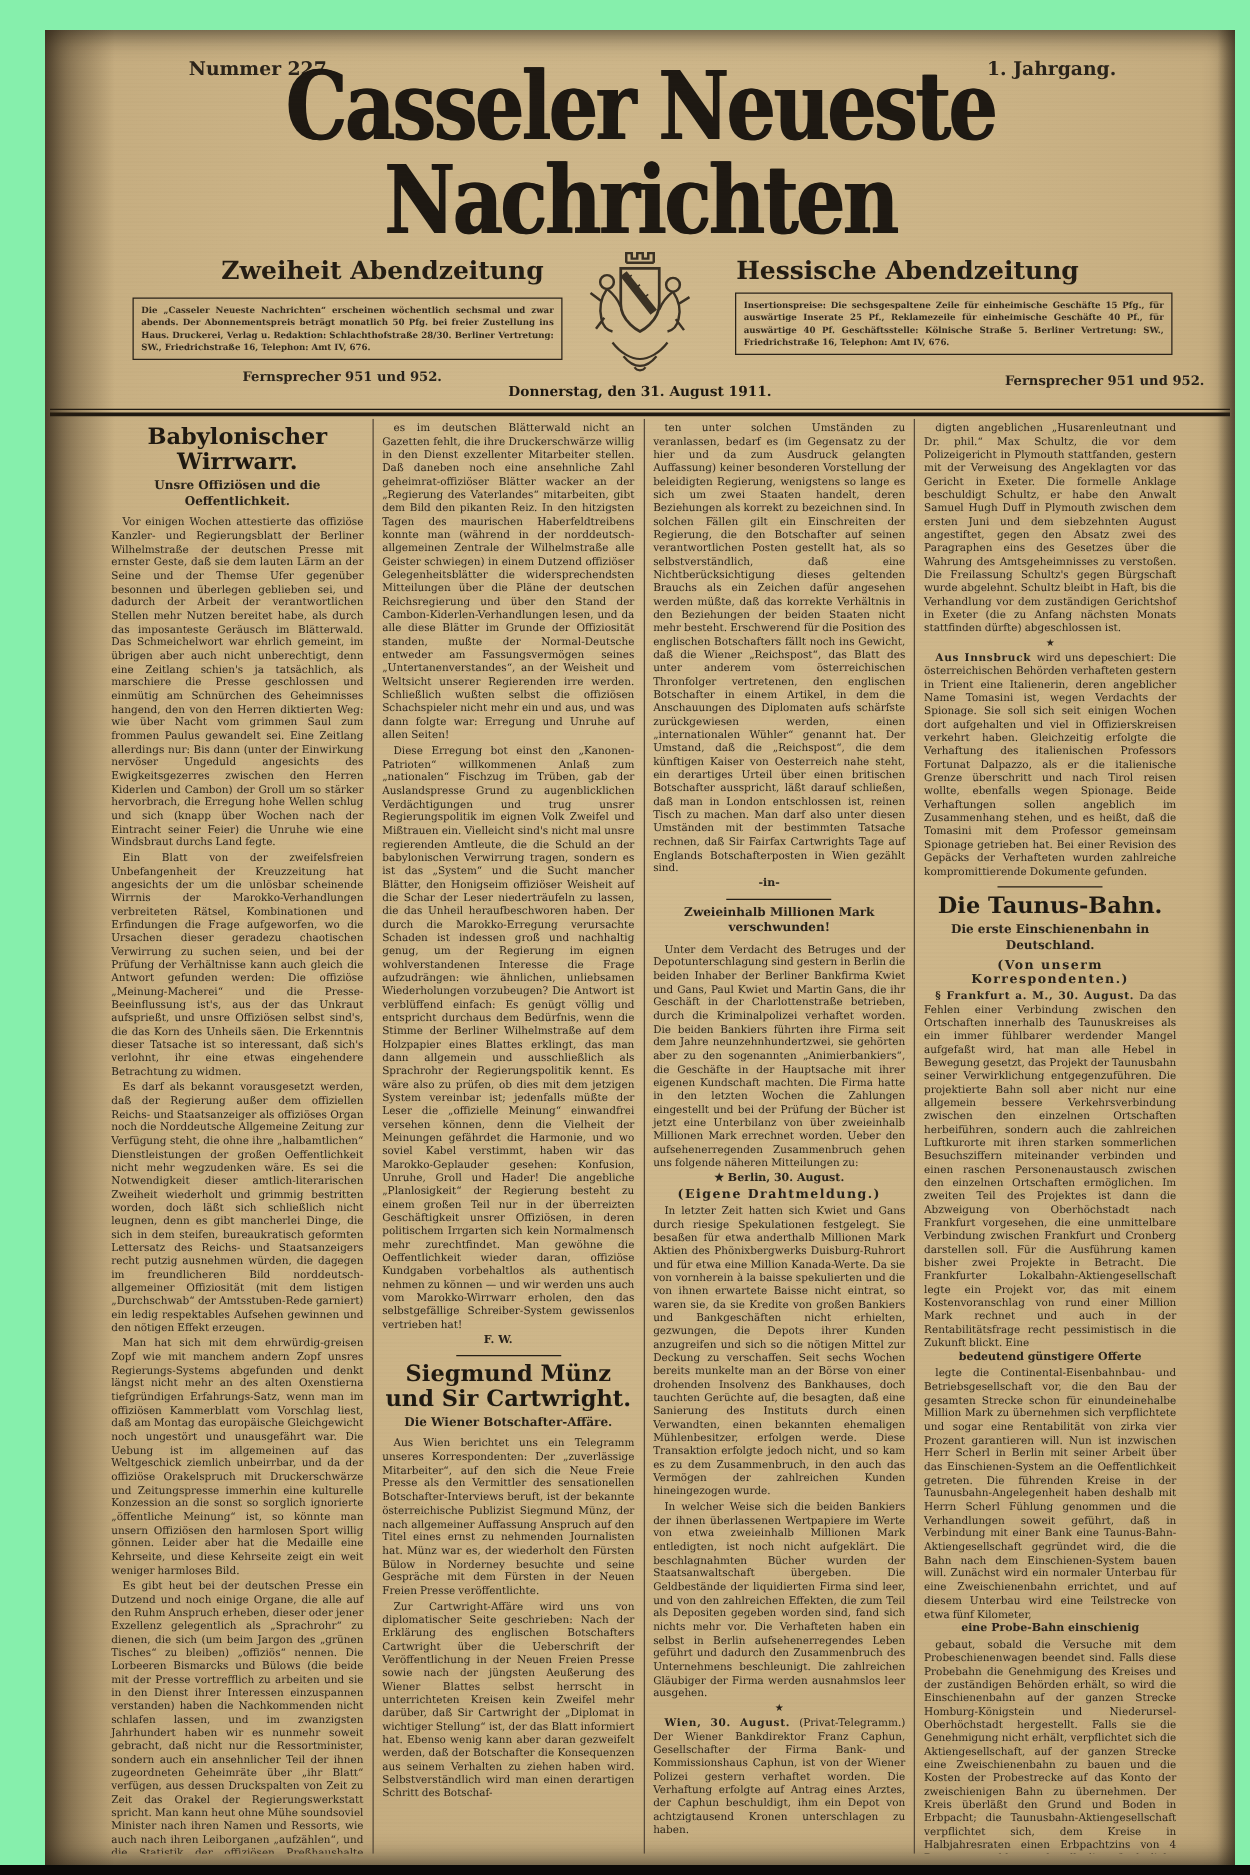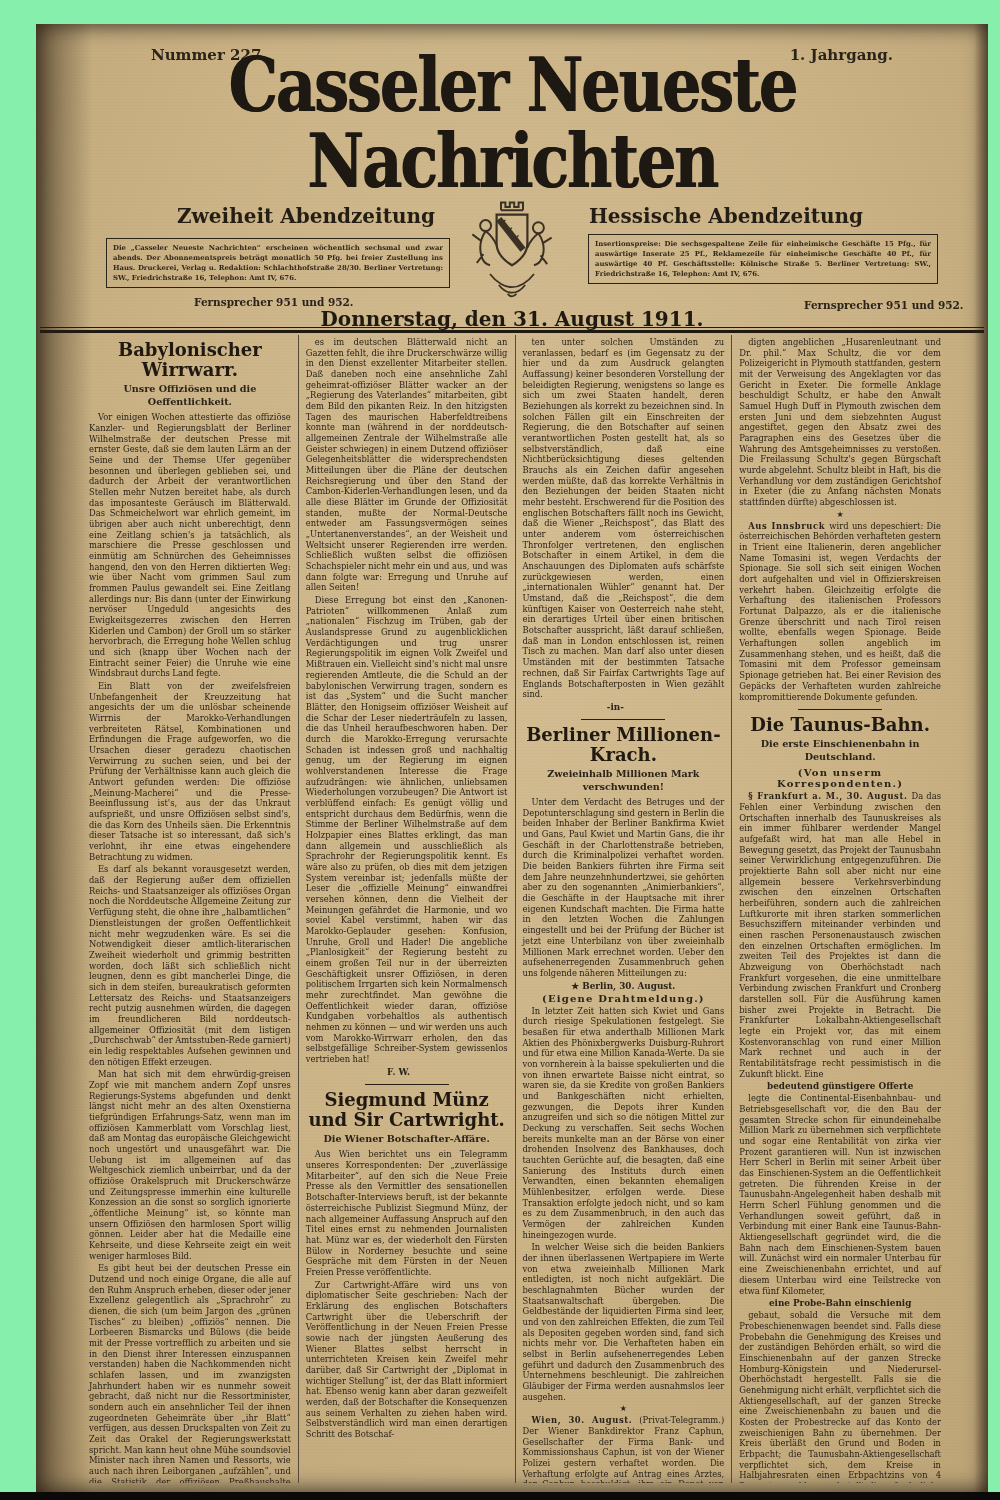--- a/index.html
+++ b/index.html
@@ -27,21 +27,21 @@
   .sub-left{left:120px;}
   .sub-right{left:540px;}
   .crest{position:absolute;left:50%;top:172px;transform:translateX(-50%);width:110px;height:112px;z-index:2;}
   .impbox{position:absolute;border:1.4px solid #2a231a;padding:4px 6px;font-size:6.9px;line-height:1.45;
           text-align:justify;font-weight:700;color:#33291c;}
   .imp-left{top:214px;left:70px;width:330px;}
   .imp-right{top:210px;left:552px;width:336px;}
   .phone{position:absolute;font-weight:700;font-size:10.5px;}
   .ph-left{top:272px;left:158px;}
   .ph-right{top:275px;left:768px;}
-  .dateline{position:absolute;top:283px;left:0;width:100%;text-align:center;font-weight:700;font-size:20px;color:#1f1911;}
+  .dateline{position:absolute;top:283px;left:0;width:100%;text-align:center;font-weight:700;font-size:11px;color:#1f1911;}
   .rules{position:absolute;top:303px;left:4px;right:4px;}
   .rules .thin{border-top:1.6px solid #1f1911;}
   .rules .thick{margin-top:1.5px;height:3.6px;background:#1f1911;}
 
   
   .columns{display:flex;margin:3px 40px 0 46px;height:1148px;overflow:hidden;}
   .col{flex:1 1 0;padding:2px 7px 0 7px;overflow:hidden;}
   .col + .col{border-left:1px solid #55493a;}
   .h{font-weight:700;font-size:18px;line-height:1.12;text-align:center;margin:3px 0 3px;color:#1f1911;}
   .sub{font-weight:700;font-size:9.6px;line-height:1.3;text-align:center;margin:0 0 4px;}
@@ -120,21 +120,20 @@
           <div class="sec-rule"></div>
           <div class="h">Siegmund Münz und Sir Cartwright.</div>
           <div class="sub">Die Wiener Botschafter-Affäre.</div>
           <div class="p">Aus Wien berichtet uns ein Telegramm unseres Korrespondenten: Der „zuverlässige Mitarbeiter“, auf den sich die Neue Freie Presse als den Vermittler des sensationellen Botschafter-Interviews beruft, ist der bekannte österreichische Publizist Siegmund Münz, der nach allgemeiner Auffassung Anspruch auf den Titel eines ernst zu nehmenden Journalisten hat. Münz war es, der wiederholt den Fürsten Bülow in Norderney besuchte und seine Gespräche mit dem Fürsten in der Neuen Freien Presse veröffentlichte.</div>
           <div class="p">Zur Cartwright-Affäre wird uns von diplomatischer Seite geschrieben: Nach der Erklärung des englischen Botschafters Cartwright über die Ueberschrift der Veröffentlichung in der Neuen Freien Presse sowie nach der jüngsten Aeußerung des Wiener Blattes selbst herrscht in unterrichteten Kreisen kein Zweifel mehr darüber, daß Sir Cartwright der „Diplomat in wichtiger Stellung“ ist, der das Blatt informiert hat. Ebenso wenig kann aber daran gezweifelt werden, daß der Botschafter die Konsequenzen aus seinem Verhalten zu ziehen haben wird. Selbstverständlich wird man einen derartigen Schritt des Botschaf-</div>
         </div>
         <div class="col">
           <div class="p">ten unter solchen Umständen zu veranlassen, bedarf es (im Gegensatz zu der hier und da zum Ausdruck gelangten Auffassung) keiner besonderen Vorstellung der beleidigten Regierung, wenigstens so lange es sich um zwei Staaten handelt, deren Beziehungen als korrekt zu bezeichnen sind. In solchen Fällen gilt ein Einschreiten der Regierung, die den Botschafter auf seinen verantwortlichen Posten gestellt hat, als so selbstverständlich, daß eine Nichtberücksichtigung dieses geltenden Brauchs als ein Zeichen dafür angesehen werden müßte, daß das korrekte Verhältnis in den Beziehungen der beiden Staaten nicht mehr besteht. Erschwerend für die Position des englischen Botschafters fällt noch ins Gewicht, daß die Wiener „Reichspost“, das Blatt des unter anderem vom österreichischen Thronfolger vertretenen, den englischen Botschafter in einem Artikel, in dem die Anschauungen des Diplomaten aufs schärfste zurückgewiesen werden, einen „internationalen Wühler“ genannt hat. Der Umstand, daß die „Reichspost“, die dem künftigen Kaiser von Oesterreich nahe steht, ein derartiges Urteil über einen britischen Botschafter ausspricht, läßt darauf schließen, daß man in London entschlossen ist, reinen Tisch zu machen. Man darf also unter diesen Umständen mit der bestimmten Tatsache rechnen, daß Sir Fairfax Cartwrights Tage auf Englands Botschafterposten in Wien gezählt sind.</div>
           <div class="sig">-in-</div>
           <div class="sec-rule"></div>
-          <div class="h">Berliner Millionen-Krach.</div>
           <div class="sub">Zweieinhalb Millionen Mark verschwunden!</div>
           <div class="p">Unter dem Verdacht des Betruges und der Depotunterschlagung sind gestern in Berlin die beiden Inhaber der Berliner Bankfirma Kwiet und Gans, Paul Kwiet und Martin Gans, die ihr Geschäft in der Charlottenstraße betrieben, durch die Kriminalpolizei verhaftet worden. Die beiden Bankiers führten ihre Firma seit dem Jahre neunzehnhundertzwei, sie gehörten aber zu den sogenannten „Animierbankiers“, die Geschäfte in der Hauptsache mit ihrer eigenen Kundschaft machten. Die Firma hatte in den letzten Wochen die Zahlungen eingestellt und bei der Prüfung der Bücher ist jetzt eine Unterbilanz von über zweieinhalb Millionen Mark errechnet worden. Ueber den aufsehenerregenden Zusammenbruch gehen uns folgende näheren Mitteilungen zu:</div>
           <div class="pb">★ Berlin, 30. August.</div>
           <div class="c">(Eigene Drahtmeldung.)</div>
           <div class="p">In letzter Zeit hatten sich Kwiet und Gans durch riesige Spekulationen festgelegt. Sie besaßen für etwa anderthalb Millionen Mark Aktien des Phönixbergwerks Duisburg-Ruhrort und für etwa eine Million Kanada-Werte. Da sie von vornherein à la baisse spekulierten und die von ihnen erwartete Baisse nicht eintrat, so waren sie, da sie Kredite von großen Bankiers und Bankgeschäften nicht erhielten, gezwungen, die Depots ihrer Kunden anzugreifen und sich so die nötigen Mittel zur Deckung zu verschaffen. Seit sechs Wochen bereits munkelte man an der Börse von einer drohenden Insolvenz des Bankhauses, doch tauchten Gerüchte auf, die besagten, daß eine Sanierung des Instituts durch einen Verwandten, einen bekannten ehemaligen Mühlenbesitzer, erfolgen werde. Diese Transaktion erfolgte jedoch nicht, und so kam es zu dem Zusammenbruch, in den auch das Vermögen der zahlreichen Kunden hineingezogen wurde.</div>
           <div class="p">In welcher Weise sich die beiden Bankiers der ihnen überlassenen Wertpapiere im Werte von etwa zweieinhalb Millionen Mark entledigten, ist noch nicht aufgeklärt. Die beschlagnahmten Bücher wurden der Staatsanwaltschaft übergeben. Die Geldbestände der liquidierten Firma sind leer, und von den zahlreichen Effekten, die zum Teil als Depositen gegeben worden sind, fand sich nichts mehr vor. Die Verhafteten haben ein selbst in Berlin aufsehenerregendes Leben geführt und dadurch den Zusammenbruch des Unternehmens beschleunigt. Die zahlreichen Gläubiger der Firma werden ausnahmslos leer ausgehen.</div>
           <div class="star">★</div>
           <div class="p"><span class="lead">Wien, 30. August. </span>(Privat-Telegramm.) Der Wiener Bankdirektor Franz Caphun, Gesellschafter der Firma Bank- und Kommissionshaus Caphun, ist von der Wiener Polizei gestern verhaftet worden. Die Verhaftung erfolgte auf Antrag eines Arztes, der Caphun beschuldigt, ihm ein Depot von achtzigtausend Kronen unterschlagen zu haben.</div>
         </div>
         <div class="col">

